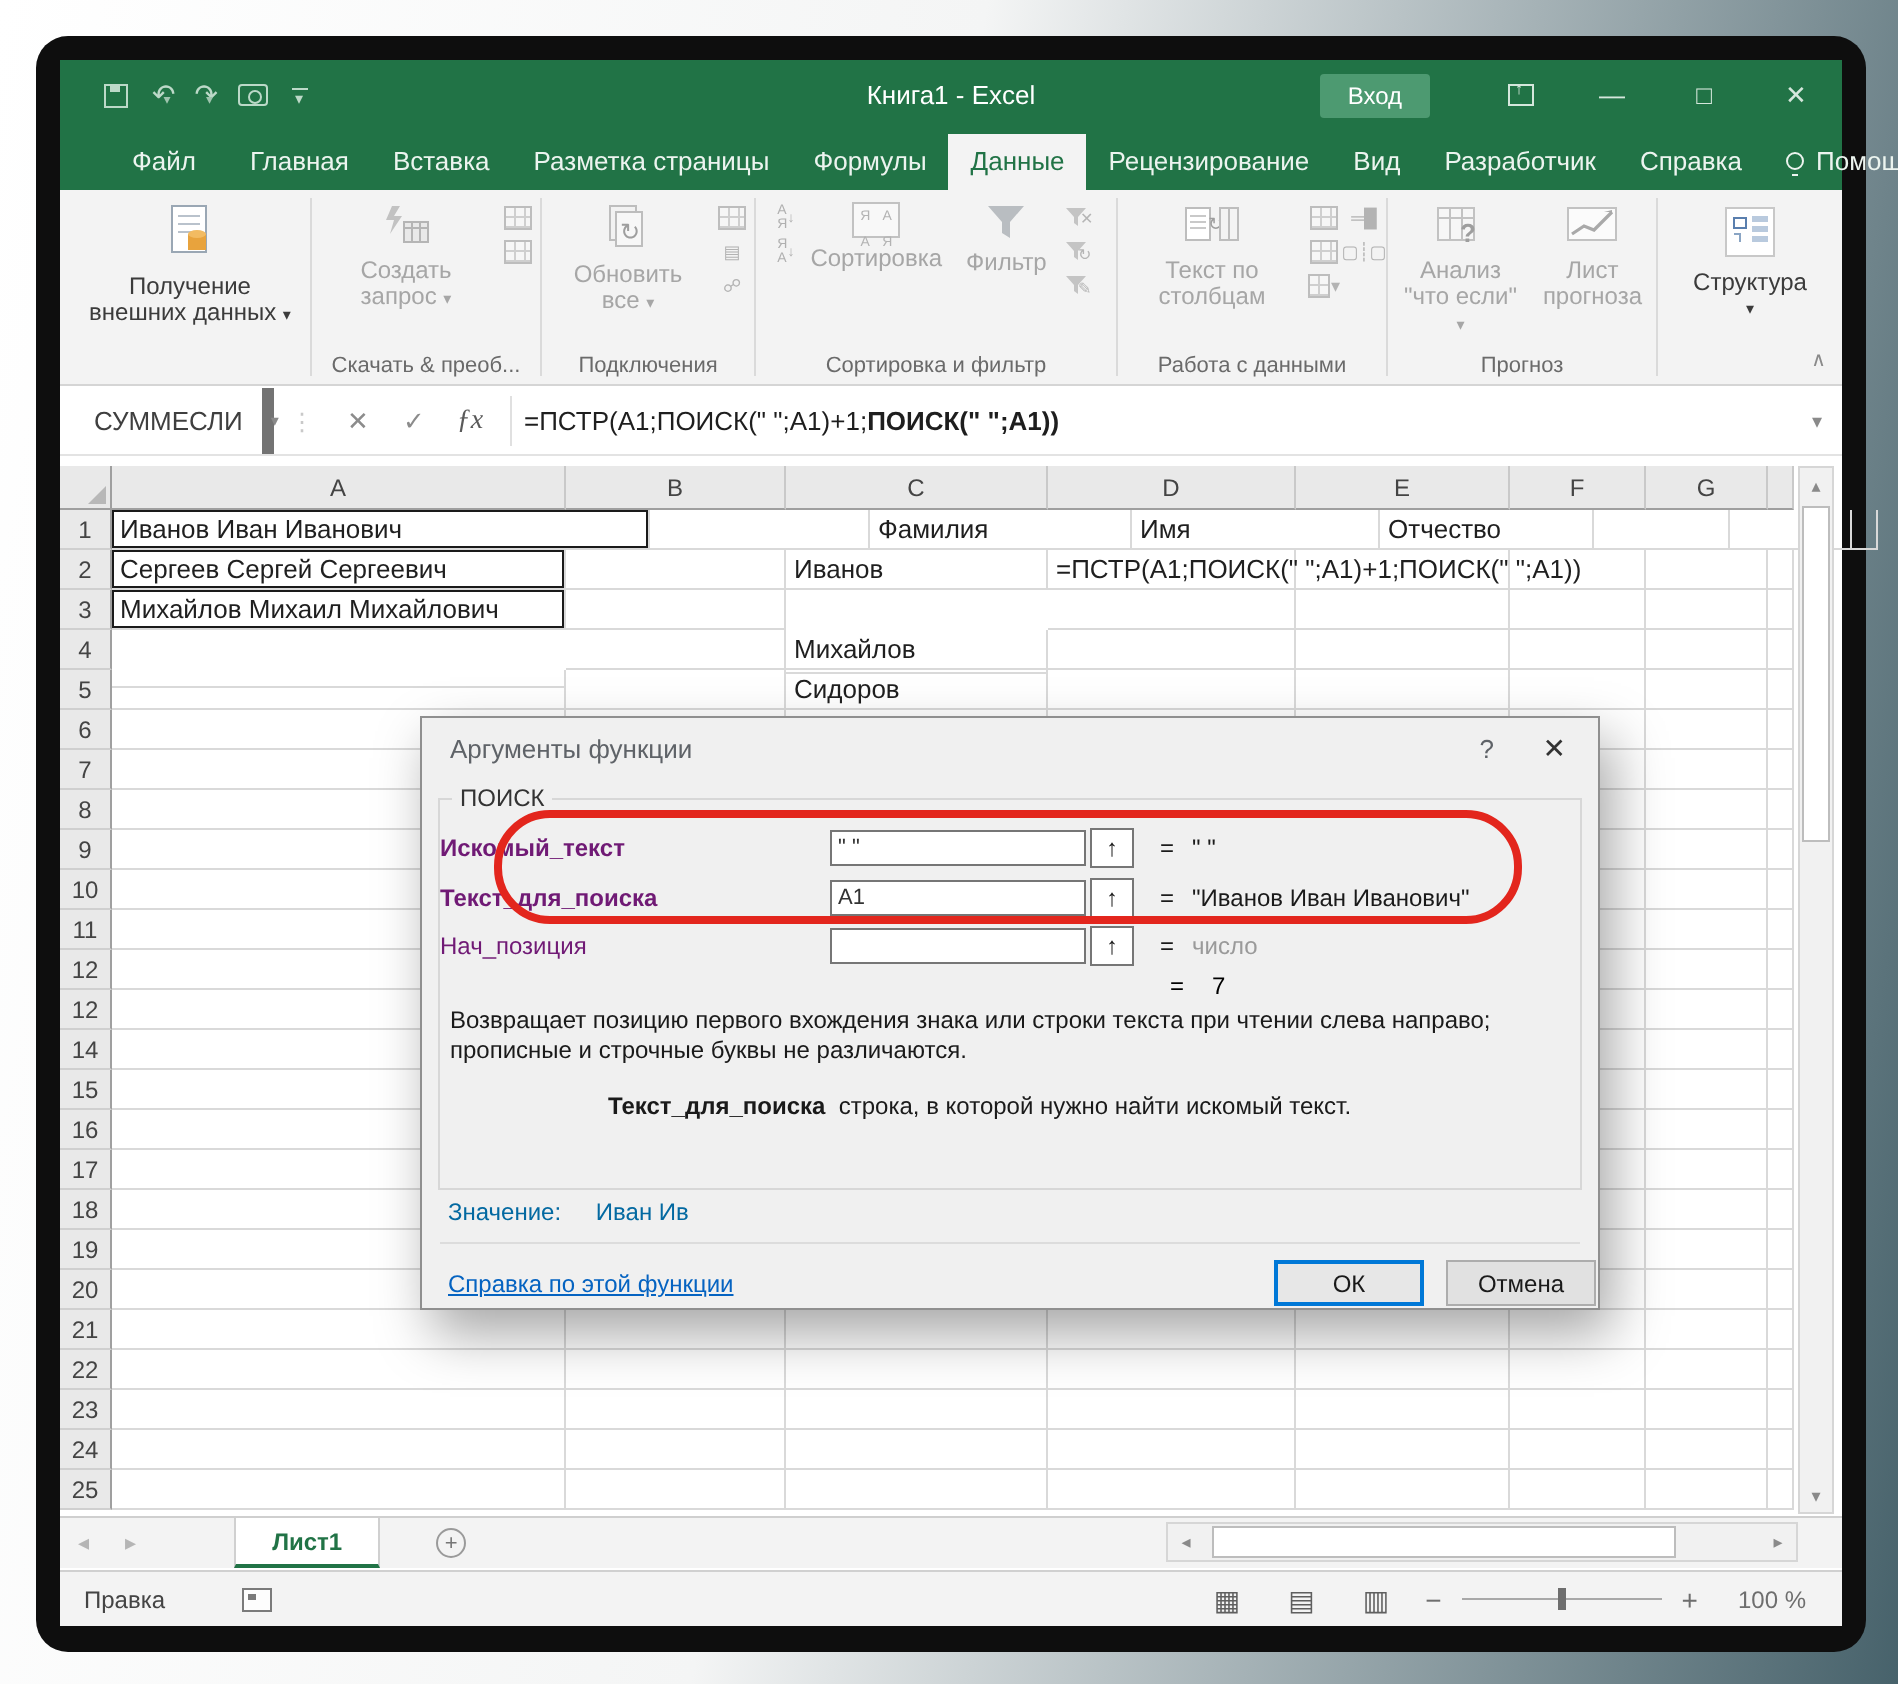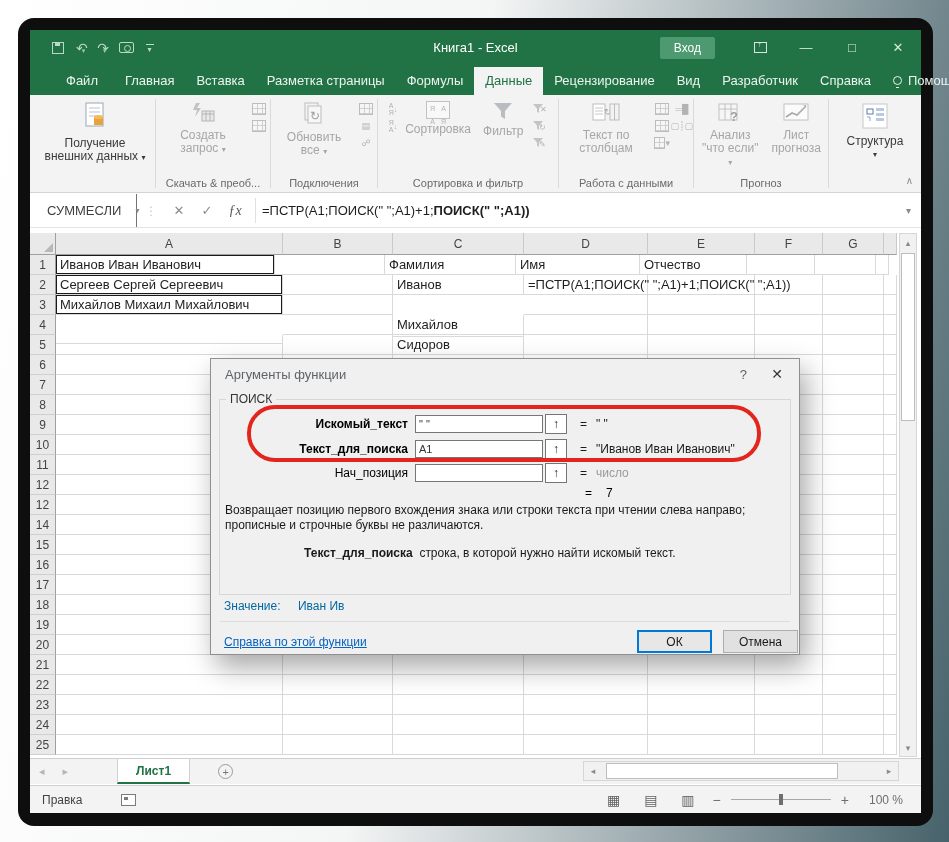--- a/index.html
+++ b/index.html
@@ -54,21 +54,21 @@
   .tbl{border:1px solid #bdbdbd;background:
        repeating-linear-gradient(to right,transparent 0 4px,#cfcfcf 4px 5px),
        repeating-linear-gradient(to bottom,transparent 0 4px,#cfcfcf 4px 5px),#f6f6f6;width:14px;height:12px;}
   .sort-mini{font-size:7px;line-height:7px;color:#b0b0b0;display:flex;align-items:center;}
   .sort-mini b{font-weight:normal;display:flex;flex-direction:column;}
   .sortbox{width:24px;height:18px;border:1px solid #c2c2c2;color:#b3b3b3;font-size:7px;display:grid;grid-template-columns:1fr 1fr;place-items:center;background:#f8f8f8;}
   .chev-collapse{position:absolute;right:8px;bottom:6px;color:#8a8a8a;font-size:10px;}
 
   
   .formulabar{position:absolute;top:164px;left:0;right:0;height:34px;background:#fff;border-bottom:1px solid #e3e3e3;display:flex;align-items:stretch;}
-  .namebox{width:99px;margin-left:8px;display:flex;align-items:center;border-right:1px solid #737373;font-size:13px;color:#3f3f3f;padding-left:9px;gap:14px;}
+  .namebox{width:99px;margin-left:8px;display:flex;align-items:center;border-right:6px solid #737373;font-size:13px;color:#3f3f3f;padding-left:9px;gap:14px;}
   .nb-drop{color:#8a8a8a;font-size:8px;}
   .fb-dots{display:flex;align-items:center;color:#c9c9c9;font-size:12px;padding:0 8px;}
   .fb-btn{display:flex;align-items:center;justify-content:center;width:28px;color:#8c8c8c;font-size:13px;}
   .fb-fx{font-style:italic;font-family:"Liberation Serif",serif;color:#5a5a5a;font-size:14px;}
   .fb-sep{width:1px;background:#e0e0e0;margin:4px 6px;}
   .fb-text{display:flex;align-items:center;font-size:13px;color:#1e1e1e;white-space:pre;}
   .fb-expand{margin-left:auto;display:flex;align-items:center;color:#8a8a8a;font-size:10px;padding:0 10px;}
 
   
   .sheet{position:absolute;top:203px;left:0;width:891px;height:524px;background:#fff;}
@@ -109,21 +109,21 @@
   .zoom-val{color:#6e6e6e;padding-left:14px;}
 
   
   .dialog{position:absolute;left:180px;top:328px;width:590px;height:297px;background:#f0f0f0;border:1px solid #8f8f8f;box-shadow:6px 12px 26px rgba(0,0,0,.35);z-index:10;font-size:12px;}
   .dlg-title{height:30px;display:flex;align-items:center;padding:0 14px;color:#5f6368;font-size:13px;}
   .dlg-help{position:absolute;right:52px;top:8px;color:#5f6368;font-size:13px;}
   .dlg-close{position:absolute;right:16px;top:7px;color:#333;font-size:14px;}
   .dlg-fieldset{position:absolute;left:8px;top:40px;width:572px;height:196px;border:1px solid #d7d7d7;}
   .dlg-legend{position:absolute;left:6px;top:-8px;background:#f0f0f0;padding:0 4px;color:#333;}
   .arg-row{position:absolute;left:0;display:flex;align-items:center;width:100%;}
-  .arg-label{width:188px;text-align:right;color:#000000;}
+  .arg-label{width:188px;color:#701a75;}
   .arg-label.b{font-weight:bold;}
   .arg-input{margin-left:7px;width:128px;height:18px;border:1px solid #767676;background:#fff;font-size:11px;font-family:"Liberation Sans",sans-serif;padding:0 3px;color:#333;}
   .collapse-btn{margin-left:2px;width:22px;height:20px;border:1px solid #767676;background:#fff;display:flex;align-items:center;justify-content:center;font-weight:bold;font-size:12px;color:#1a1a1a;}
   .arg-eq{margin:0 9px 0 13px;color:#1a1a1a;}
   .arg-res{color:#1a1a1a;}
   .arg-res.muted{color:#9a9a9a;}
   .total-eq{position:absolute;left:365px;top:86px;}
   .total-val{position:absolute;left:386px;top:86px;}
   .dlg-desc{position:absolute;left:5px;top:103px;width:562px;line-height:15px;color:#1a1a1a;}
   .dlg-param{position:absolute;left:84px;top:146px;color:#1a1a1a;}
@@ -413,21 +413,21 @@
           <div class="ch" style="width: 131px;">C</div>
           <div class="ch" style="width: 124px;">D</div>
           <div class="ch" style="width: 107px;">E</div>
           <div class="ch" style="width: 68px;">F</div>
           <div class="ch" style="width: 61px;">G</div>
           <div class="ch" style="width: 13px;"></div>
         </div>
     <div class="gridrows" id="gridrows">
           <div class="grow">
             <div class="rh">1</div>
-            <div class="cell boxed" style="width: 219px;">Иванов Иван Иванович</div>
+            <div class="cell boxed" style="width: 269px;">Иванов Иван Иванович</div>
             <div class="cell" style="width: 110px;"></div>
             <div class="cell" style="width: 131px;">Фамилия</div>
             <div class="cell" style="width: 124px;">Имя</div>
             <div class="cell" style="width: 107px;">Отчество</div>
             <div class="cell" style="width: 68px;"></div>
             <div class="cell" style="width: 61px;"></div>
             <div class="cell" style="width: 13px;"></div>
           </div>
           <div class="grow">
             <div class="rh">2</div>

